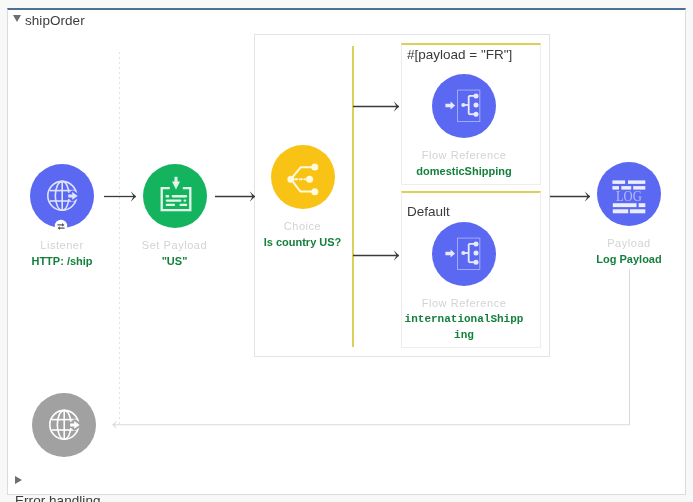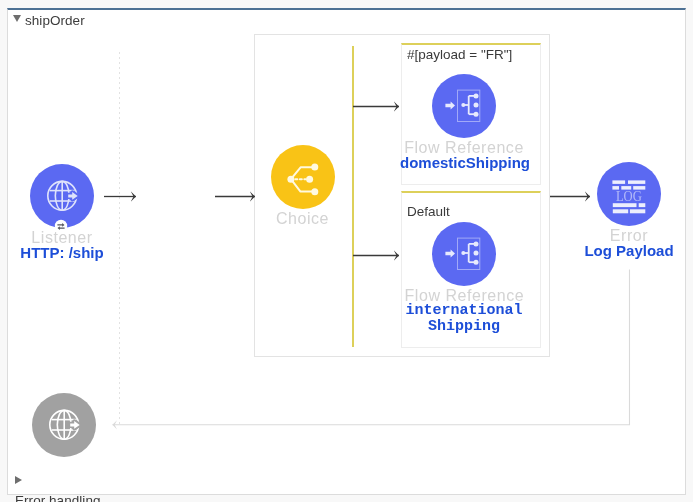--- a/index.html
+++ b/index.html
@@ -23,22 +23,22 @@
   .err-header{position:absolute;left:7px;top:468px;display:flex;align-items:baseline;gap:8px;flex-direction:column;}
 
   
   .vdash{position:absolute;left:119px;top:52px;width:1px;height:373px;
          background-image:linear-gradient(to bottom,#e2e2e2 0 2px,transparent 2px 5px);
          background-size:1px 5px;}
 
   
   .node{position:absolute;text-align:center;}
   .circ{border-radius:50%;position:relative;margin:0 auto;}
-  .lbl-type{font-size:16px;color:#d3d3d3;line-height:13px;letter-spacing:0.55px;white-space:nowrap;padding-top:3px;}
-  .lbl-name{font-size:15px;color:#1d4ed8;font-weight:bold;line-height:16px;white-space:nowrap;padding-top:1px;}
+  .lbl-type{font-size:11px;color:#d3d3d3;line-height:13px;margin-top:8px;letter-spacing:0.55px;white-space:nowrap;padding-top:3px;}
+  .lbl-name{font-size:11px;color:#15803d;font-weight:bold;line-height:16px;white-space:nowrap;padding-top:1px;}
   .lbl-wrap{white-space:normal;word-break:break-all;font-family:Liberation Mono, monospace;}
   .badge{position:absolute;left:56px;top:54.5px;}
 
   
   .scope{position:absolute;border:1px solid #e3e3e3;box-sizing:border-box;background:#fff;}
   .yline{position:absolute;background:#ddd05a;}
   .branch{position:absolute;border:1px solid #ededed;border-top:2px solid #ddd05a;
           box-sizing:border-box;background:#fff;}
   .branch-cond{position:absolute;font-size:13.5px;color:#3a3a3a;line-height:15px;}
 
@@ -185,28 +185,38 @@
       <circle cx="7" cy="7" r="6.2" fill="#ffffff"></circle>
       <g fill="#56565c">
         <path d="M3.4 5.3 L8.2 5.3 L8.2 4.1 L10.5 5.95 L8.2 7.8 L8.2 6.6 L3.4 6.6 Z"></path>
         <path d="M10.6 8.4 L5.8 8.4 L5.8 7.2 L3.5 9.05 L5.8 10.9 L5.8 9.7 L10.6 9.7 Z"></path>
       </g>
     </svg>
     <div class="lbl-type">Listener</div>
     <div class="lbl-name">HTTP: /ship</div>
   </div>
 
+  <div class="node" style="left:110.5px;top:164px;width:128px;">
+    <div class="circ" style="width:64px;height:64px;background:#14b45f;">
+      <svg viewBox="0 0 64 64" width="64" height="64" style="color:#e2f7ea">
+          <use href="#set-payload"></use>
+        </svg>
+    </div>
+    <div class="lbl-type">Set Payload</div>
+    <div class="lbl-name">"US"</div>
+  </div>
 
   <div class="node" style="left:238.5px;top:144.5px;width:128px;text-align:center;">
     <div class="circ" style="width:64px;height:64px;background:#f9c316;">
       <svg viewBox="0 0 64 64" width="64" height="64" style="color:#fff9e0">
           <use href="#choice-branch"></use>
         </svg>
     </div>
     <div class="lbl-type">Choice</div>
+    <div class="lbl-name">Is country US?</div>
   </div>
 
   <div class="node" style="left:400px;top:74px;width:128px;">
     <div class="circ" style="width:64px;height:64px;background:#5b69f2;">
       <svg viewBox="0 0 64 64" width="64" height="64" style="color:#e7eafd">
           <use href="#flow-reference"></use>
         </svg>
     </div>
     <div class="lbl-type">Flow Reference</div>
     <div class="lbl-name">domesticShipping</div>
@@ -221,21 +231,21 @@
     <div class="lbl-type">Flow Reference</div>
     <div class="lbl-name lbl-wrap">internationalShipping</div>
   </div>
 
   <div class="node" style="left:565px;top:161.5px;width:128px;">
     <div class="circ" style="width:64px;height:64px;background:#5b69f2;">
       <svg viewBox="0 0 64 64" width="64" height="64" style="color:#eceefd">
           <use href="#logger"></use>
         </svg>
     </div>
-    <div class="lbl-type">Error</div>
+    <div class="lbl-type">Payload</div>
     <div class="lbl-name">Log Payload</div>
   </div>
 
   <div class="node" style="left:0px;top:392.5px;width:128px;">
     <div class="circ" style="width:64px;height:64px;background:#a1a1a1;">
       <svg viewBox="0 0 64 64" width="64" height="64" style="color:#ffffff">
           <use href="#globe-arrow"></use>
         </svg>
     </div>
   </div>

